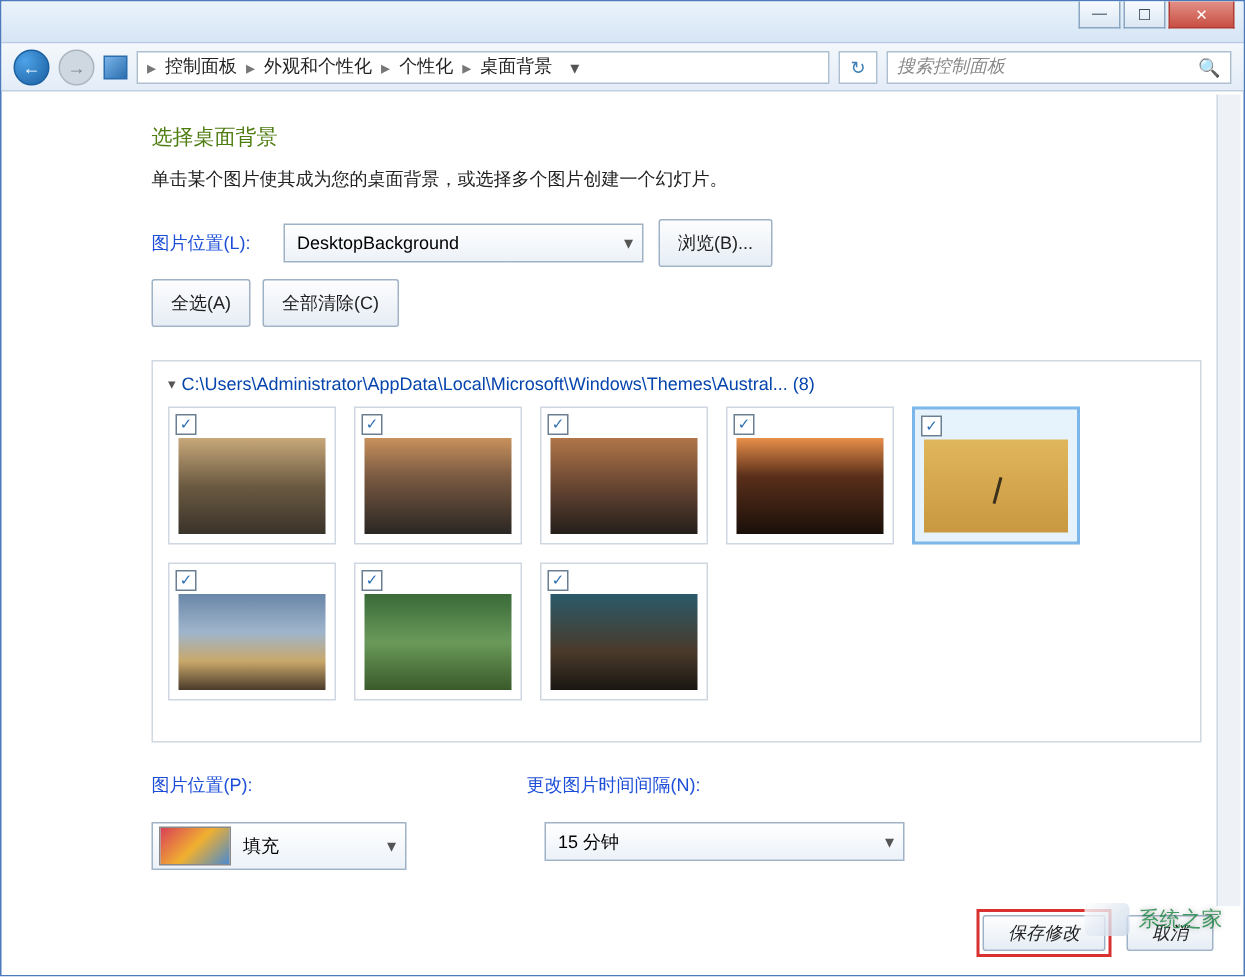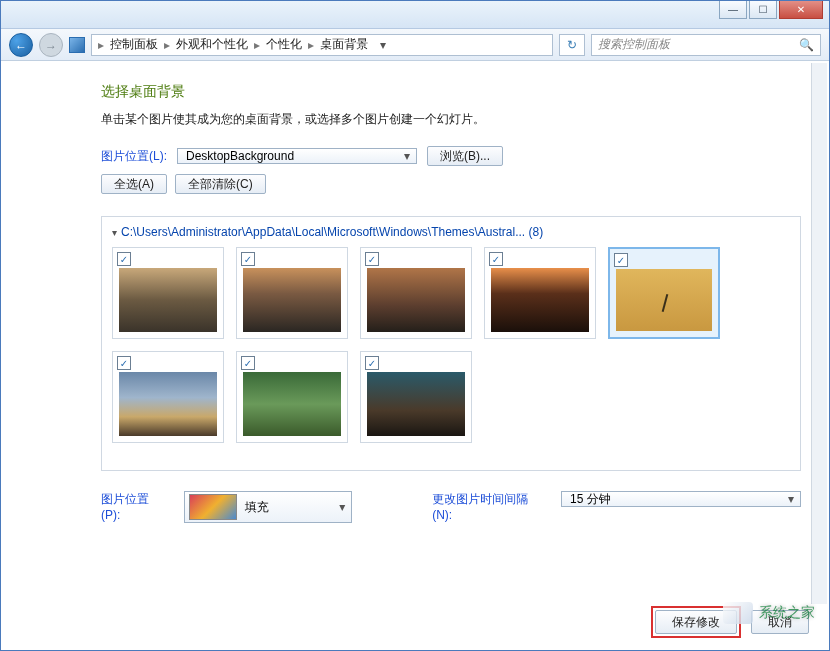--- a/index.html
+++ b/index.html
@@ -16,52 +16,52 @@
   .bc-sep { color:#777; }
   .bc-drop { width:18px; text-align:center; color:#555; }
   .refresh { width:26px; height:22px; border:1px solid #aebfd2; background:#fff; display:flex; align-items:center; justify-content:center; color:#3a7eb5; }
   .searchbox { width:230px; height:22px; border:1px solid #aebfd2; background:#fff; display:flex; align-items:center; padding:0 6px; color:#888; font-style:italic;gap:27px; }
   .searchbox .mag { margin-left:auto; color:#3a7eb5; font-style:normal; }
   .content { padding: 22px 28px 10px 100px; }
   .heading { color:#4d7c0f; font-size:14px; margin-bottom:10px; }
   .desc { color:#222; margin-bottom:18px; }
   .row { display:flex; align-items:center; gap:10px; margin-bottom:8px; }
   .label { color:#1d4ed8; }
-  .select { height:16px; border:1px solid #9fb2c6; background:linear-gradient(#fff,#ecf2f9); padding:0 22px 0 8px; display:flex; align-items:center; position:relative; min-width:240px; }
+  .select { height:26px; border:1px solid #9fb2c6; background:linear-gradient(#fff,#ecf2f9); padding:0 22px 0 8px; display:flex; align-items:center; position:relative; min-width:240px;margin-left:12px; }
   .select::after { content:"▾"; position:absolute; right:6px; color:#555; }
-  .btn { height:20px; border:1px solid #9fb2c6; background:linear-gradient(#fdfdfe,#e6edf5); padding:0 12px; display:flex; align-items:center; color:#222; border-radius:2px; }
+  .btn { height:32px; border:1px solid #9fb2c6; background:linear-gradient(#fdfdfe,#e6edf5); padding:0 12px; display:flex; align-items:center; color:#222; border-radius:2px; }
   .btnrow { display:flex; gap:8px; margin-bottom:22px; }
   .gallery { border:1px solid #d0d8e2; padding:8px 10px 12px 10px; margin-top:4px; height:255px; overflow:hidden; }
   .folder-path { color:#0645ad; margin-bottom:8px; display:flex; align-items:center; gap:4px; }
   .folder-path .tri { color:#555; font-size:10px; }
   .thumbs { display:flex; flex-wrap:wrap; gap:12px; }
   .thumb { width:112px; height:92px; border:1px solid #cfd8e2; padding:4px; position:relative; background:#fff; }
   .thumb.selected { border:2px solid #7db7ea; background:#e6f2fc; padding:3px; }
   .thumb .chk { position:absolute; top:4px; left:4px; width:14px; height:14px; border:1px solid #6b7f93; background:#fff; display:flex; align-items:center; justify-content:center; font-size:10px; color:#2a6db0; z-index:2; }
   .thumb .imgwrap { position:absolute; left:6px; right:6px; bottom:6px; top:20px; }
   .imgstyle { width:100%; height:100%; }
   .i-beach1 { background:linear-gradient(to bottom,#c8a87a 0%,#6b5a42 50%,#3a332a 100%); }
   .i-beach2 { background:linear-gradient(to bottom,#c8915c 0%,#7a5a42 40%,#2a2622 100%); }
   .i-beach3 { background:linear-gradient(to bottom,#b07548 0%,#5a3d2e 60%,#241f1a 100%); }
   .i-dune1 { background:linear-gradient(to bottom,#e88f4a 0%,#5a2f1a 40%,#1a0f0a 100%); }
   .i-dune2 { background:linear-gradient(to bottom,#e0b65c 0%,#c99840 100%);} 
   .i-dune2::after { content:""; position:absolute; left:50%; bottom:30%; width:2px; height:18px; background:#3a2f1a; transform:rotate(15deg);} 
   .i-sky  { background:linear-gradient(to bottom,#6a87a8 0%,#9fb5cc 40%,#c9a86a 70%,#4a3a2a 100%); }
   .i-tree { background:linear-gradient(to bottom,#3a6a38 0%,#6a9a5a 50%,#3a5a2a 100%); }
   .i-rock { background:linear-gradient(to bottom,#2a5a6a 0%,#4a3a2a 60%,#1a1612 100%); }
   .bottom { display:flex; gap:80px; margin-top:20px; }
-  .bcol { display:flex; flex-direction:row; gap:16px; }
+  .bcol { display:flex; flex-direction:column; gap:16px; }
   .fitselect { display:flex; align-items:center; border:1px solid #9fb2c6; background:linear-gradient(#fff,#ecf2f9); height:32px; padding:2px 22px 2px 4px; position:relative; width:170px; }
   .fitselect::after { content:"▾"; position:absolute; right:6px; color:#555; }
   .fitthumb { width:48px; height:26px; background:linear-gradient(135deg,#d94058,#f0b030,#4a8ad0); margin-right:8px; border:1px solid #888; }
   .intselect { width:150px; }
   .chkline { display:flex; align-items:center; gap:6px; margin-top:20px; }
   .chkbox { width:13px; height:13px; border:1px solid #6b7f93; background:#fff; }
   .footer { position:absolute; bottom:12px; right:20px; display:flex; gap:10px; align-items:center; }
-  .footer .btn { height:24px; padding:0 16px; }
+  .footer .btn { height:24px; padding:0 16px;font-style:italic; }
   .highlight-box { border:2px solid #d93030; padding:2px; }
   .watermark { position:absolute; right:14px; bottom:26px; color:#15803d; opacity:.8; font-size:14px; display:flex; align-items:center; gap:6px; text-shadow:0 0 4px rgba(0,0,0,.4); }
   .watermark .logo { width:30px; height:22px; background:linear-gradient(135deg,#fff,#c8d6e8); border-radius:4px; }
   .scroll-track { position:absolute; right:2px; top:62px; bottom:46px; width:16px; background:#eef2f7; border-left:1px solid #d0d8e2; }
 </style>
 </head>
 <body>
 
 <div class="window">
 

